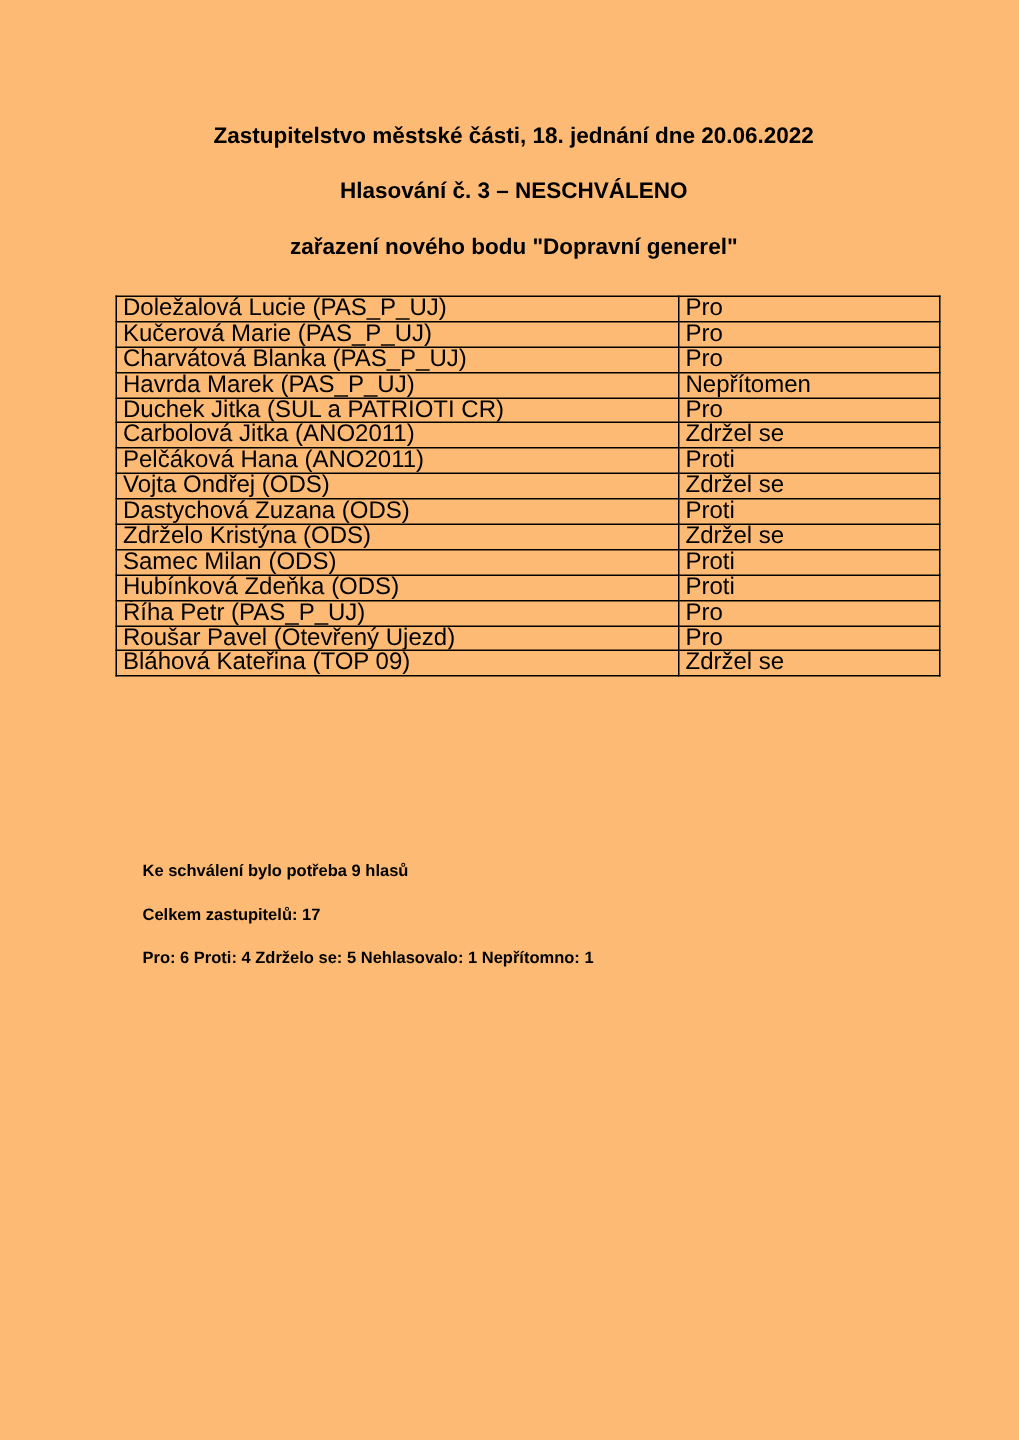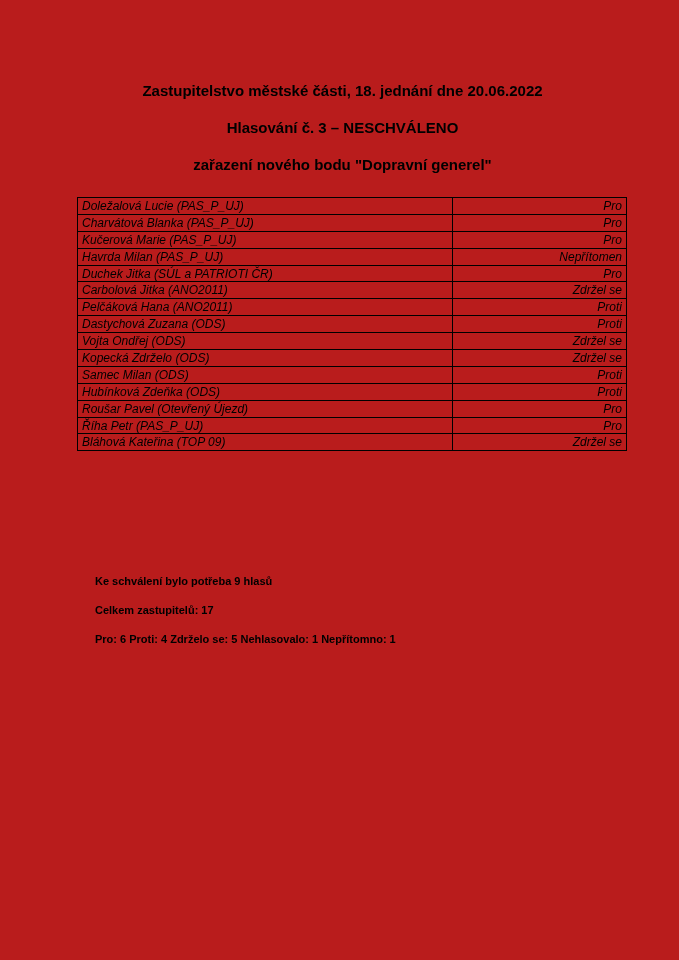--- a/index.html
+++ b/index.html
@@ -4,21 +4,21 @@
 <style>
   html, body {
     margin: 0;
     padding: 0;
     background: #ffffff;
   }
   .page {
     position: relative;
     width: 679px;
     height: 960px;
-    background: #b91c1c;
+    background: #fdba74;
     font-family: "Liberation Sans", sans-serif;
     color: #000000;
     overflow: hidden;
   }
   .doc-titles {
     position: absolute;
     top: 83px;
     left: 74px;
     width: 537px;
     text-align: center;
@@ -33,31 +33,30 @@
   .vote-table {
     position: absolute;
     top: 197px;
     left: 77px;
     width: 531px;
     border-collapse: collapse;
     table-layout: fixed;
   }
   .vote-table td {
     border: 1px solid #000000;
-    font-size: 12px;
+    font-size: 16px;
     line-height: 12px;
     height: 15.9px;
     padding: 0 4px;
     vertical-align: middle;
     white-space: nowrap;
     overflow: hidden;
-    font-style: italic;
   }
   .vote-table .col-member { width: 366px; }
-  .vote-table .col-vote  { width: 165px; text-align: right; }
+  .vote-table .col-vote  { width: 165px; }
   .summary-block {
     position: absolute;
     top: 575px;
     left: 79px;
     width: 520px;
   }
   .summary-line {
     font-size: 11px;
     font-weight: bold;
     line-height: 12px;
@@ -79,82 +78,82 @@
 
   <table class="vote-table">
     <tbody>
 
         <tr>
           <td class="col-member">Doležalová Lucie (PAS_P_UJ)</td>
           <td class="col-vote">Pro</td>
         </tr>
 
         <tr>
+          <td class="col-member">Kučerová Marie (PAS_P_UJ)</td>
+          <td class="col-vote">Pro</td>
+        </tr>
+
+        <tr>
           <td class="col-member">Charvátová Blanka (PAS_P_UJ)</td>
           <td class="col-vote">Pro</td>
         </tr>
 
         <tr>
-          <td class="col-member">Kučerová Marie (PAS_P_UJ)</td>
-          <td class="col-vote">Pro</td>
-        </tr>
-
-        <tr>
-          <td class="col-member">Havrda Milan (PAS_P_UJ)</td>
+          <td class="col-member">Havrda Marek (PAS_P_UJ)</td>
           <td class="col-vote">Nepřítomen</td>
         </tr>
 
         <tr>
           <td class="col-member">Duchek Jitka (SÚL a PATRIOTI ČR)</td>
           <td class="col-vote">Pro</td>
         </tr>
 
         <tr>
           <td class="col-member">Carbolová Jitka (ANO2011)</td>
           <td class="col-vote">Zdržel se</td>
         </tr>
 
         <tr>
           <td class="col-member">Pelčáková Hana (ANO2011)</td>
           <td class="col-vote">Proti</td>
         </tr>
 
         <tr>
+          <td class="col-member">Vojta Ondřej (ODS)</td>
+          <td class="col-vote">Zdržel se</td>
+        </tr>
+
+        <tr>
           <td class="col-member">Dastychová Zuzana (ODS)</td>
           <td class="col-vote">Proti</td>
         </tr>
 
         <tr>
-          <td class="col-member">Vojta Ondřej (ODS)</td>
-          <td class="col-vote">Zdržel se</td>
-        </tr>
-
-        <tr>
-          <td class="col-member">Kopecká Zdrželo (ODS)</td>
+          <td class="col-member">Zdrželo Kristýna (ODS)</td>
           <td class="col-vote">Zdržel se</td>
         </tr>
 
         <tr>
           <td class="col-member">Samec Milan (ODS)</td>
           <td class="col-vote">Proti</td>
         </tr>
 
         <tr>
           <td class="col-member">Hubínková Zdeňka (ODS)</td>
           <td class="col-vote">Proti</td>
         </tr>
 
 
         <tr>
-          <td class="col-member">Roušar Pavel (Otevřený Újezd)</td>
+          <td class="col-member">Říha Petr (PAS_P_UJ)</td>
           <td class="col-vote">Pro</td>
         </tr>
 
         <tr>
-          <td class="col-member">Říha Petr (PAS_P_UJ)</td>
+          <td class="col-member">Roušar Pavel (Otevřený Újezd)</td>
           <td class="col-vote">Pro</td>
         </tr>
 
         <tr>
           <td class="col-member">Bláhová Kateřina (TOP 09)</td>
           <td class="col-vote">Zdržel se</td>
         </tr>
 
       </tbody>
   </table>

